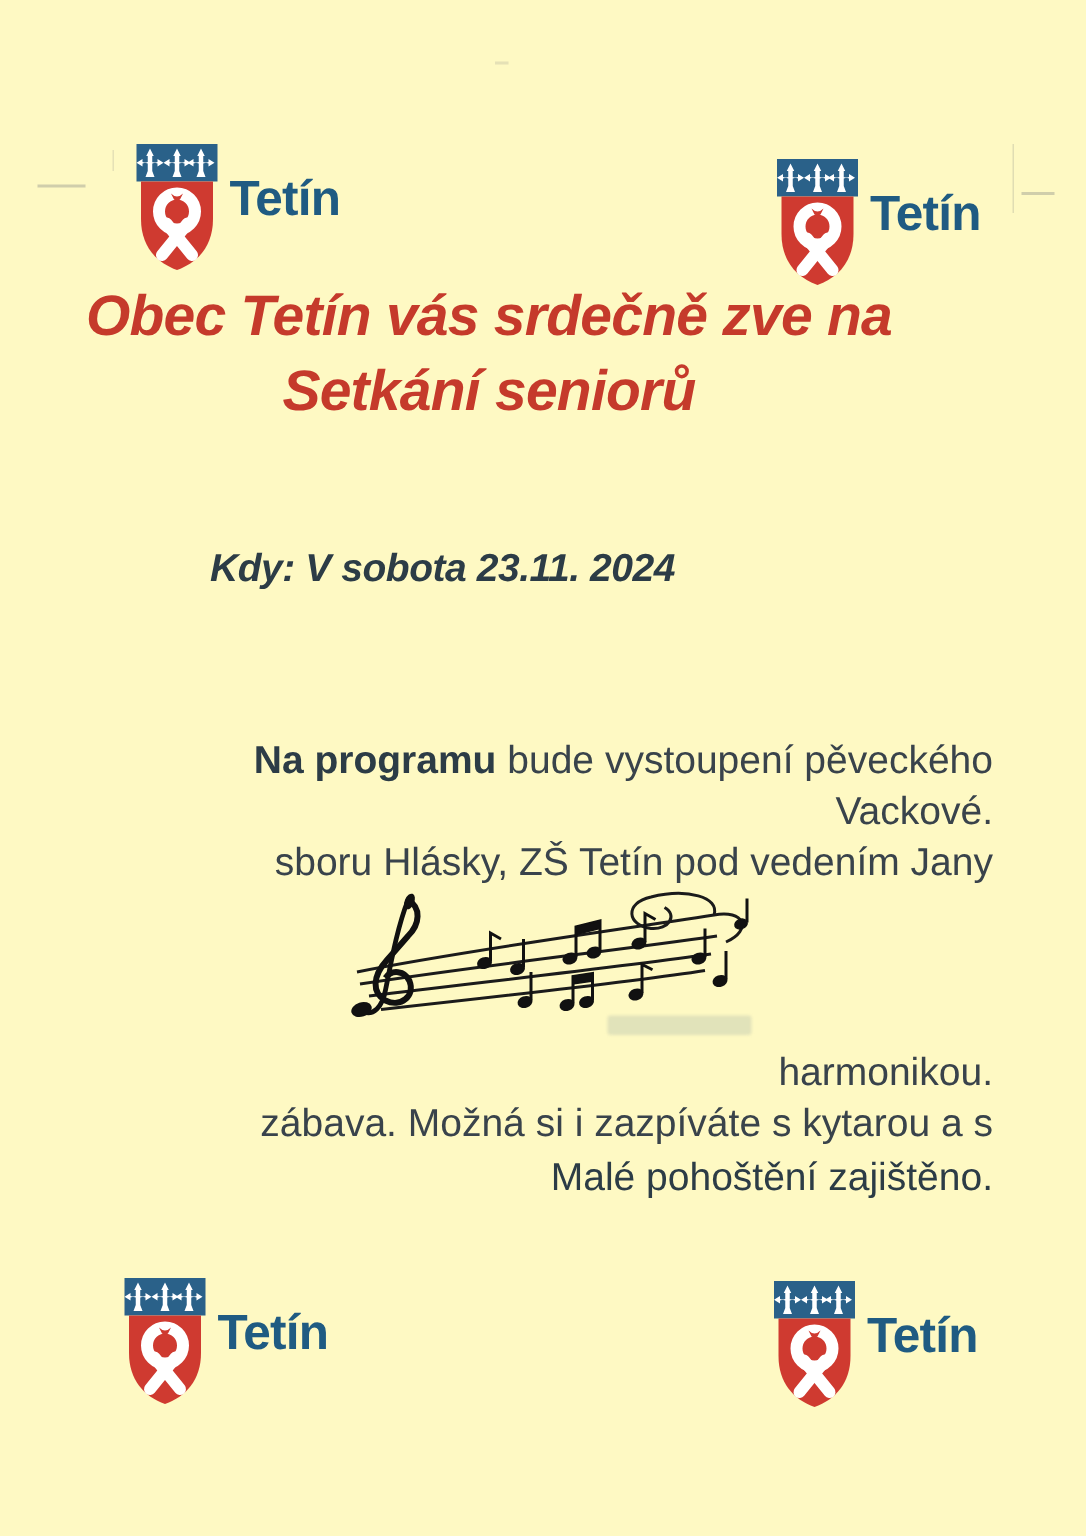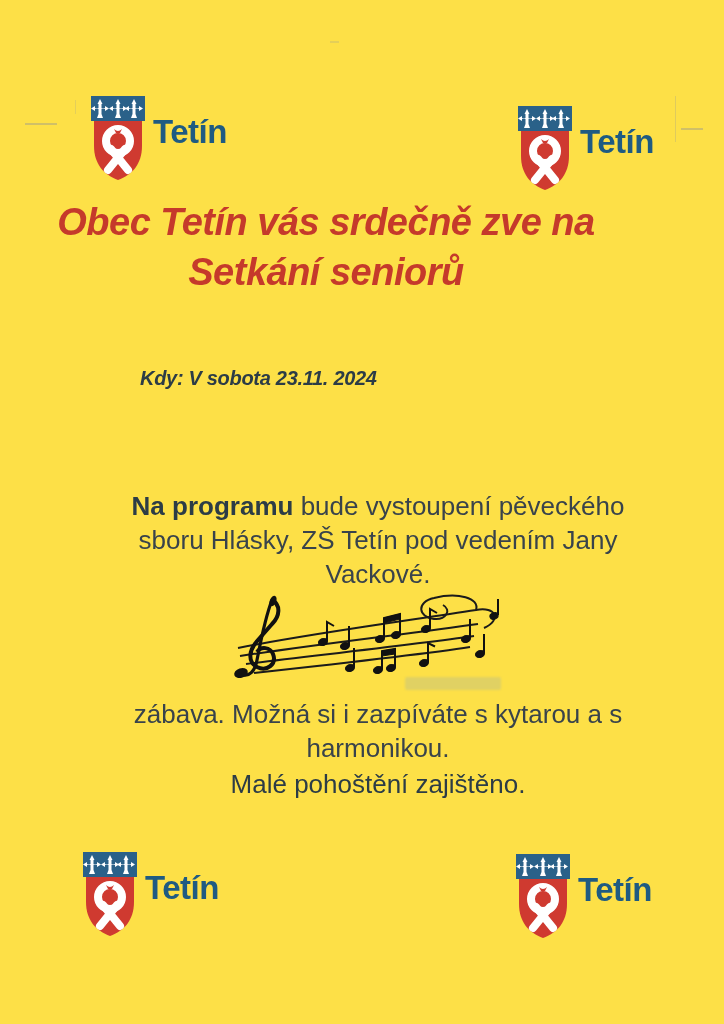--- a/index.html
+++ b/index.html
@@ -1,50 +1,50 @@
 <!DOCTYPE html>
 <html><head>
 <meta charset="utf-8">
 <style>
   html,body{margin:0;padding:0;}
   body{
     width:724px;height:1024px;background:#ffffff;overflow:hidden;position:relative;
     font-family:"Liberation Sans", sans-serif;
   }
-  .page{position:absolute;inset:0;background:#fde047;}
+  .page{position:absolute;inset:0;background:#fef9c3;}
 
   
   .logo{position:absolute;display:flex;align-items:flex-start;gap:5px;}
   .logo svg{display:block;}
   .logo .logo-label{
     font-weight:700;font-size:33px;color:#1f5b82;margin-top:17px;letter-spacing:-0.5px;
   }
   .logo-tl{left:88px;top:96px;}
   .logo-tr{left:515px;top:106px;}
   .logo-bl{left:80px;top:852px;}
   .logo-br{left:513px;top:854px;}
 
   
   .headline{
-    position:absolute;top:197px;left:0;width:652px;text-align:center;
+    position:absolute;top:186px;left:0;width:652px;text-align:center;
     font-style:italic;font-weight:700;font-size:38px;line-height:50px;
     color:#c53a2b;letter-spacing:-0.5px;
   }
 
   
   .details{
     position:absolute;top:356px;left:140px;
-    font-style:italic;font-weight:700;font-size:20px;line-height:44px;
+    font-style:italic;font-weight:700;font-size:26px;line-height:44px;
     color:#2c3c46;letter-spacing:-0.3px;
   }
   .details .indent{padding-left:76px;}
 
   
   .para{
-    position:absolute;left:78px;width:600px;text-align:center;
+    position:absolute;left:62px;width:600px;text-align:right;
     font-size:26px;line-height:34px;color:#39434b;
   }
   .para-program{top:489px;}
   .para-closing{top:697px;}
   .bold-lead{font-weight:700;color:#2c3c46;}
   .bold-line{font-weight:400;color:#2c3c46;margin-top:2px;}
 
   
   .music{position:absolute;left:228px;top:592px;}
   .watermark{
@@ -117,22 +117,22 @@
     <div>Obec Tetín vás srdečně zve na</div>
     <div>Setkání seniorů</div>
   </div>
 
   <div class="details">
     <div>Kdy: V sobota 23.11. 2024</div>
   </div>
 
   <div class="para para-program">
     <div><span class="bold-lead">Na programu</span> <span>bude vystoupení pěveckého</span></div>
+    <div>Vackové.</div>
     <div>sboru Hlásky, ZŠ Tetín pod vedením Jany</div>
-    <div>Vackové.</div>
   </div>
 
   <div class="music">
     <svg width="278" height="100" viewBox="0 0 278 100">
       <g stroke="#1b1b1b" fill="none" stroke-width="2">
         <path d="M10 56 C80 42 170 30 248 18 C268 14 274 28 256 36"></path>
         <path d="M12 64 C90 52 180 42 250 32"></path>
         <path d="M18 72 C100 62 190 52 246 44"></path>
         <path d="M26 81 C108 72 198 62 242 55"></path>
         <path d="M248 18 C252 6 230 0 206 6 C188 10 190 25 206 27 C218 28 224 18 215 13"></path>
@@ -172,22 +172,22 @@
         <ellipse cx="196" cy="71" rx="4.6" ry="3.4" transform="rotate(-20 196 71)"></ellipse>
         <path d="M200 70 V51 l7 3.5" fill="none" stroke-width="2"></path>
         <ellipse cx="252" cy="62" rx="4.6" ry="3.4" transform="rotate(-20 252 62)"></ellipse>
         <path d="M256 61 V42" fill="none" stroke-width="2"></path>
       </g>
     </svg>
   </div>
   <div class="watermark"></div>
 
   <div class="para para-closing">
+    <div>harmonikou.</div>
     <div>zábava. Možná si i zazpíváte  s kytarou a s</div>
-    <div>harmonikou.</div>
     <div class="bold-line">Malé pohoštění zajištěno.</div>
   </div>
 
   <div class="logo logo-bl">
     <span>
       <svg width="60" height="86" viewBox="0 0 60 86">
         <rect x="3" y="0" width="54" height="25" fill="#2a6189"></rect>
         <g fill="#ffffff">
           <path d="M12 3 l2.5 5 -1 0 0 5 3.5 -1 0 -2 4 2.5 -4 2.5 0 -2 -3.5 -1 0 6 1.5 4 -6 0 1.5 -4 0 -6 -3.5 1 0 2 -4 -2.5 4 -2.5 0 2 3.5 1 0 -5 -1 0 z"></path>
           <path d="M30 3 l2.5 5 -1 0 0 5 3.5 -1 0 -2 4 2.5 -4 2.5 0 -2 -3.5 -1 0 6 1.5 4 -6 0 1.5 -4 0 -6 -3.5 1 0 2 -4 -2.5 4 -2.5 0 2 3.5 1 0 -5 -1 0 z"></path>

